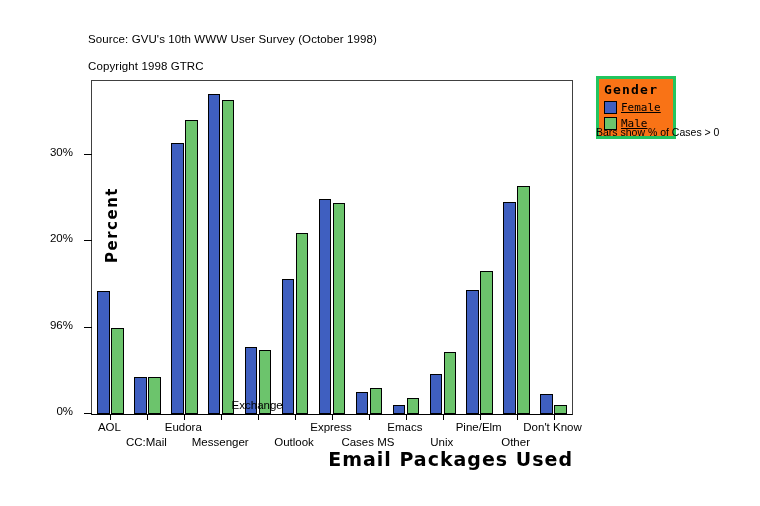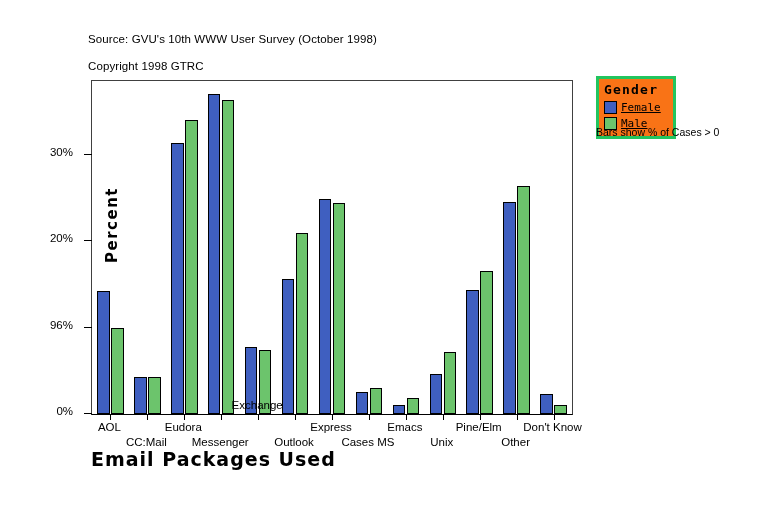--- a/index.html
+++ b/index.html
@@ -143,21 +143,21 @@
     font-size: 11.5px;
     white-space: nowrap;
     text-align: right;
     transform: translateX(-50%);
   }
   #x-axis-label {
     position: absolute;
     left: 91px;
     top: 448px;
     width: 482px;
-    text-align: left;
+    text-align: right;
     font-size: 19px;
     font-weight: bold;
     letter-spacing: 1px;
     font-family: "DejaVu Sans", sans-serif;
   }
 </style>
 </head>
 <body>
 
 <div id="chart-root">

